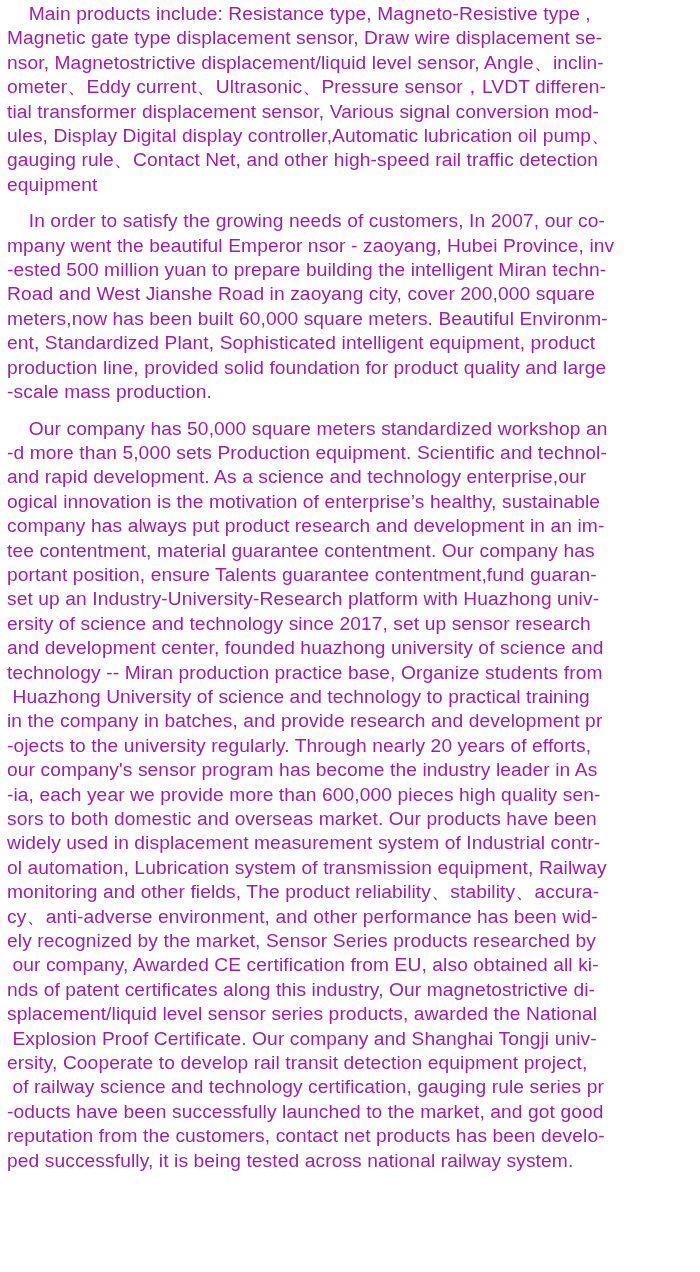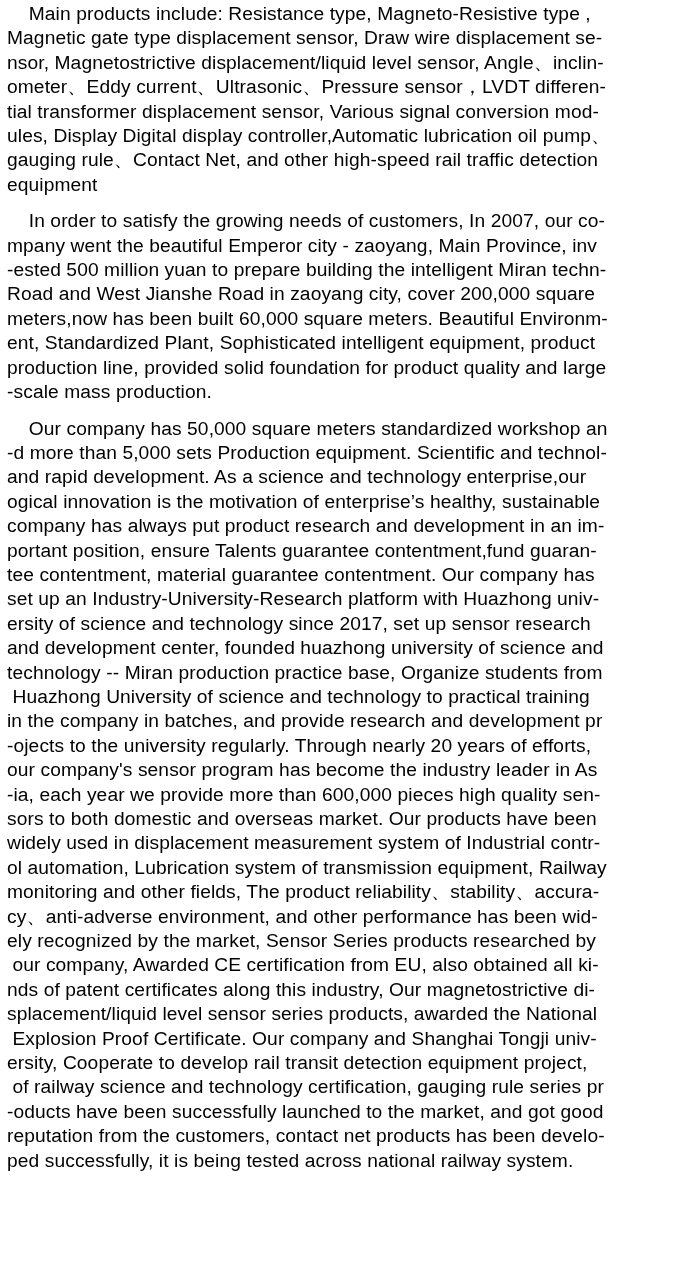--- a/index.html
+++ b/index.html
@@ -1,21 +1,21 @@
 <!DOCTYPE html>
 <html><head>
 <meta charset="utf-8">
 <style>
   html, body { margin: 0; padding: 0; background: #ffffff; }
   body { width: 700px; height: 1272px; overflow: hidden; }
   .doc {
     font-family: "Liberation Sans", sans-serif;
     font-size: 19.2px;
     line-height: 24.4px;
-    color: #000000;
+    color: #a21caf;
     padding: 2px 0 0 7px;
     letter-spacing: 0.1px;
   }
   .para { margin: 0 0 12px 0; }
   .line { display: block; white-space: pre; }
 </style>
 </head>
 <body>
 
 <div class="doc">
@@ -24,36 +24,36 @@
       <span class="line">Magnetic gate type displacement sensor, Draw wire displacement se-</span>
       <span class="line">nsor, Magnetostrictive displacement/liquid level sensor, Angle、inclin-</span>
       <span class="line">ometer、Eddy current、Ultrasonic、Pressure sensor，LVDT differen-</span>
       <span class="line">tial transformer displacement sensor, Various signal conversion mod-</span>
       <span class="line">ules, Display Digital display controller,Automatic lubrication oil pump、</span>
       <span class="line">gauging rule、Contact Net, and other high-speed rail traffic detection</span>
       <span class="line">equipment</span>
     </p>
   <p class="para">
       <span class="line">    In order to satisfy the growing needs of customers, In 2007, our co-</span>
-      <span class="line">mpany went the beautiful Emperor city - zaoyang, Main Province, inv</span>
+      <span class="line">mpany went the beautiful Emperor nsor - zaoyang, Hubei Province, inv</span>
       <span class="line">-ested 500 million yuan to prepare building the intelligent Miran techn-</span>
       <span class="line">Road and West Jianshe Road in zaoyang city, cover 200,000 square</span>
       <span class="line">meters,now has been built 60,000 square meters. Beautiful Environm-</span>
       <span class="line">ent, Standardized Plant, Sophisticated intelligent equipment, product</span>
       <span class="line">production line, provided solid foundation for product quality and large</span>
       <span class="line">-scale mass production.</span>
     </p>
   <p class="para">
       <span class="line">    Our company has 50,000 square meters standardized workshop an</span>
       <span class="line">-d more than 5,000 sets Production equipment. Scientific and technol-</span>
       <span class="line">and rapid development. As a science and technology enterprise,our</span>
       <span class="line">ogical innovation is the motivation of enterprise’s healthy, sustainable</span>
       <span class="line">company has always put product research and development in an im-</span>
+      <span class="line">tee contentment, material guarantee contentment. Our company has</span>
       <span class="line">portant position, ensure Talents guarantee contentment,fund guaran-</span>
-      <span class="line">tee contentment, material guarantee contentment. Our company has</span>
       <span class="line">set up an Industry-University-Research platform with Huazhong univ-</span>
       <span class="line">ersity of science and technology since 2017, set up sensor research</span>
       <span class="line">and development center, founded huazhong university of science and</span>
       <span class="line">technology -- Miran production practice base, Organize students from</span>
       <span class="line"> Huazhong University of science and technology to practical training</span>
       <span class="line">in the company in batches, and provide research and development pr</span>
       <span class="line">-ojects to the university regularly. Through nearly 20 years of efforts,</span>
       <span class="line">our company's sensor program has become the industry leader in As</span>
       <span class="line">-ia, each year we provide more than 600,000 pieces high quality sen-</span>
       <span class="line">sors to both domestic and overseas market. Our products have been</span>

